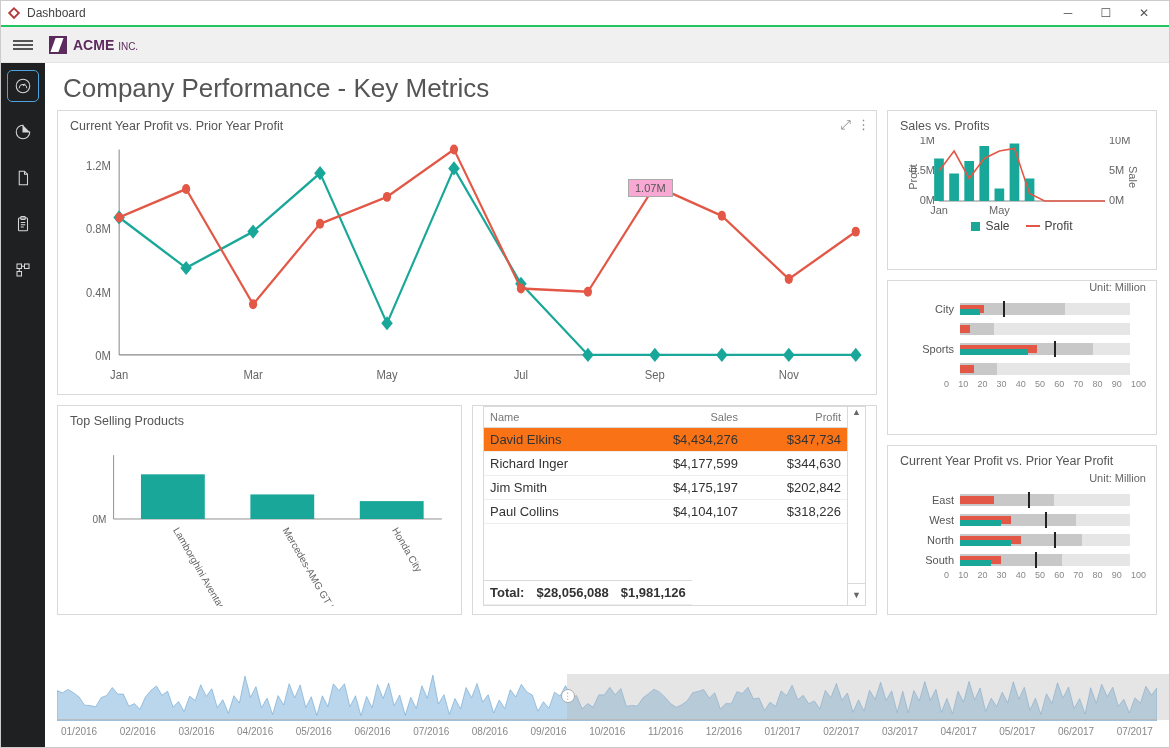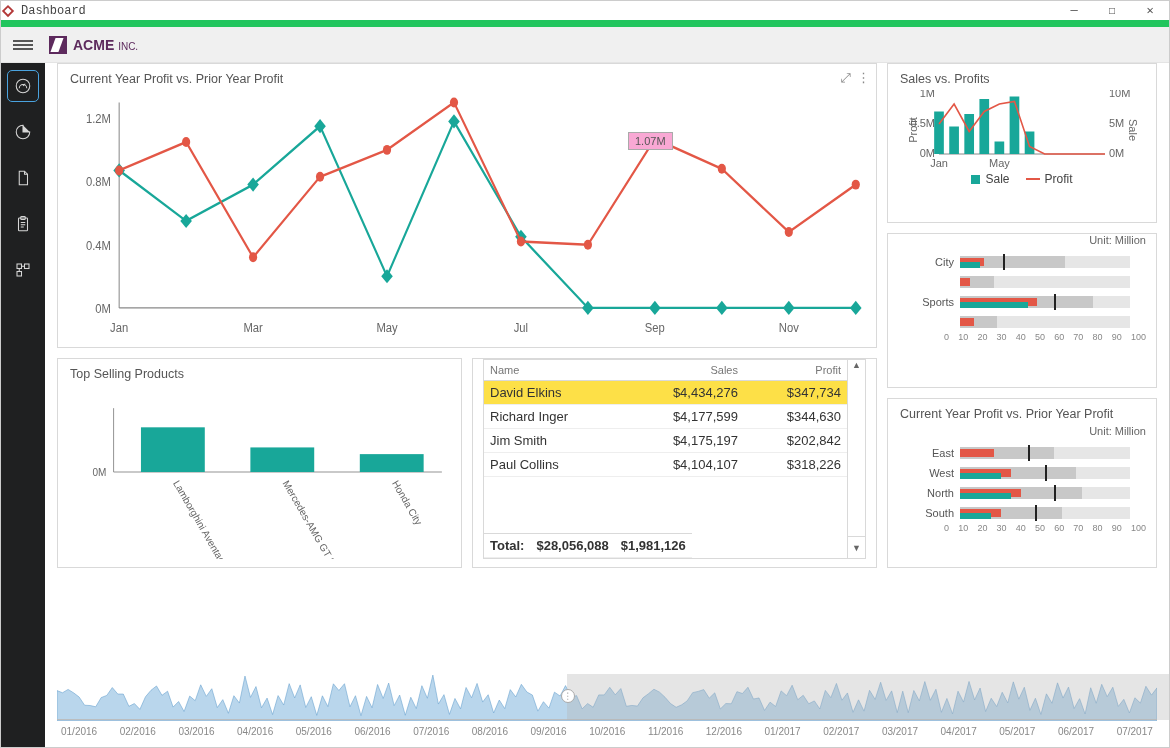--- a/index.html
+++ b/index.html
@@ -19,22 +19,22 @@
     font-family:"Segoe UI",Arial,sans-serif;
     font-size:13px;color:var(--text);
     background:#fff;
     width:1170px;height:748px;overflow:hidden;
     border:1px solid #ccc;
     display:flex;flex-direction:column;
   }
   
   .titlebar{
     height:26px;display:flex;align-items:center;
-    padding:0 0;border-bottom:7px solid #22c55e;
-    background:#fff;font-size:12px;color:#444;font-family:Liberation Mono, monospace;
+    padding:0 6px;border-bottom:2px solid #22c55e;
+    background:#fff;font-size:12px;color:#444;
   }
   .titlebar .app-icon{width:14px;height:14px;margin-right:6px;}
   .titlebar .spacer{flex:1;}
   .titlebar .win{
     width:38px;height:22px;display:flex;align-items:center;justify-content:center;
     color:#555;cursor:default;
   }
   
   .brandbar{
     height:36px;background:var(--grey-bg);
@@ -92,21 +92,21 @@
   .dot.teal{background:var(--teal);transform:rotate(45deg);}
   .dot.red{background:var(--red);border-radius:50%;}
   .sq{width:9px;height:9px;display:inline-block;}
   .sq.teal{background:var(--teal);}
   .sq.red{width:14px;height:2px;background:var(--red);}
   
   table.cust{width:100%;border-collapse:collapse;font-size:13px;}
   table.cust th{font-weight:400;color:#777;font-size:11px;text-align:left;border-bottom:1px solid var(--border);padding:4px 6px;}
   table.cust th.num,table.cust td.num{text-align:right;}
   table.cust td{padding:4px 6px;border-bottom:1px solid #eee;}
-  table.cust tr.first td{background:#fde047;}
+  table.cust tr.first td{background:#f97316;}
   table.cust tfoot td{font-weight:600;border-top:1px solid var(--border);}
   .cust-wrapper{flex:1;overflow:hidden;position:relative;border:1px solid var(--border);}
   .cust-scroll{position:absolute;right:0;top:0;bottom:22px;width:18px;border-left:1px solid var(--border);display:flex;flex-direction:column;justify-content:flex-start;align-items:center;}
   .cust-scroll .up,.cust-scroll .down{font-size:9px;color:#666;}
   .cust-footer-drop{position:absolute;right:0;bottom:0;width:18px;height:22px;border-left:1px solid var(--border);border-top:1px solid var(--border);display:flex;align-items:center;justify-content:center;font-size:9px;color:#666;}
   .cust-inner{position:absolute;left:0;right:18px;top:0;bottom:0;overflow:hidden;}
   .cust-inner tfoot{position:absolute;bottom:0;left:0;right:0;}
   
   .bullet-row{display:flex;align-items:center;gap:6px;font-size:11px;color:#555;margin:4px 16px;}
   .bullet-label{width:40px;text-align:right;}
@@ -192,20 +192,21 @@
           <rect x="4" y="4" width="6" height="6"></rect>
           <rect x="14" y="4" width="6" height="6"></rect>
           <rect x="4" y="14" width="6" height="6"></rect>
           <line x1="7" y1="10" x2="7" y2="14"></line>
           <line x1="10" y1="7" x2="14" y2="7"></line>
         </svg>
     </div>
   </div>
 
   <div class="content">
+    <div class="page-title">Company Performance - Key Metrics</div>
 
     <div class="grid">
 
       <div class="card profit">
         <div class="card-title">Current Year Profit vs. Prior Year Profit</div>
         <div class="toolbar">
           <span>⤢</span>
           <span>⋮</span>
         </div>
         <div class="card-body" style="position:relative;">

